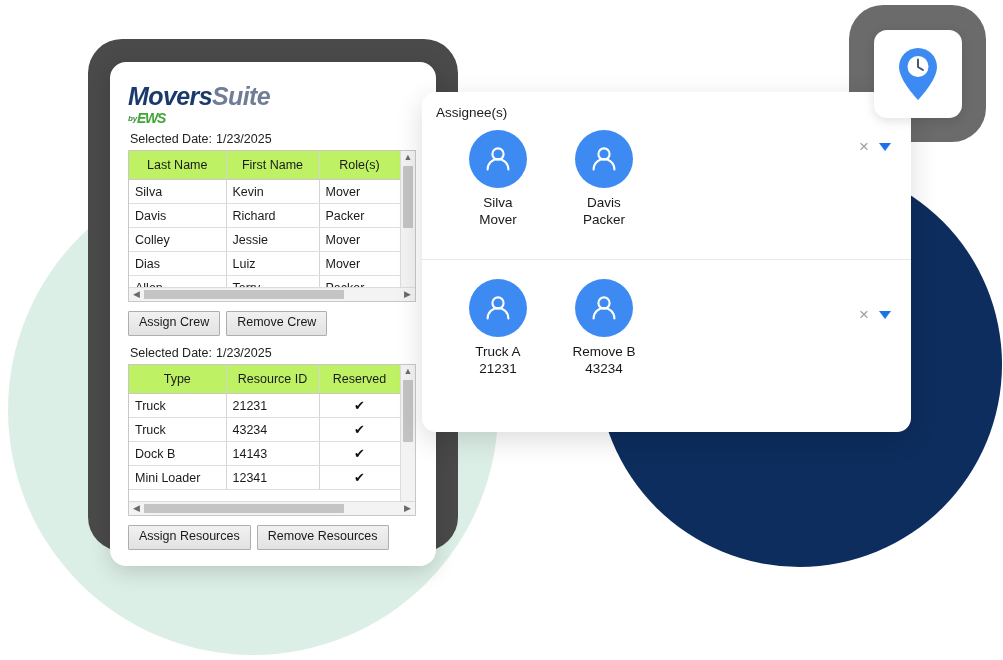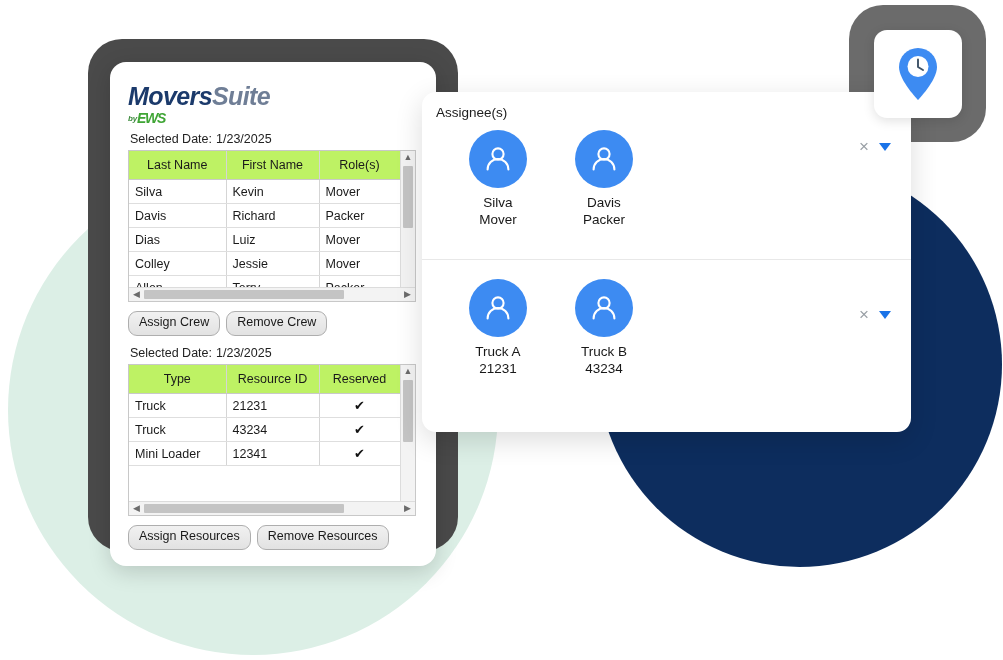--- a/index.html
+++ b/index.html
@@ -248,21 +248,21 @@
     margin-top: 9px;
     display: flex;
     gap: 6px;
   }
   .winbtn {
     font-family: "Liberation Sans", sans-serif;
     font-size: 12.5px;
     color: #1a1a1a;
     background: linear-gradient(#f1f1f1, #e2e2e2);
     border: 1px solid #aeaeae;
-    border-radius: 9px;
+    border-radius: 1px;
     padding: 4px 10px 5px 10px;
     cursor: pointer;
     white-space: nowrap;
     line-height: 1.1;
   }
 
   
   .side-panel {
     position: absolute;
     left: 422px;
@@ -400,27 +400,27 @@
               <td>Silva</td>
               <td>Kevin</td>
               <td>Mover</td>
             </tr>
             <tr>
               <td>Davis</td>
               <td>Richard</td>
               <td>Packer</td>
             </tr>
             <tr>
+              <td>Colley</td>
+              <td>Jessie</td>
+              <td>Mover</td>
+            </tr>
+            <tr>
               <td>Dias</td>
               <td>Luiz</td>
-              <td>Mover</td>
-            </tr>
-            <tr>
-              <td>Colley</td>
-              <td>Jessie</td>
               <td>Mover</td>
             </tr>
             <tr>
               <td>Allen</td>
               <td>Terry</td>
               <td>Packer</td>
             </tr>
           </tbody>
         </table>
 
@@ -464,20 +464,25 @@
           </thead>
           <tbody>
             <tr>
               <td>Truck</td>
               <td>21231</td>
               <td class="center check">✔</td>
             </tr>
             <tr>
               <td>Truck</td>
               <td>43234</td>
+              <td class="center check">✔</td>
+            </tr>
+            <tr>
+              <td>Dock B</td>
+              <td>14143</td>
               <td class="center check">✔</td>
             </tr>
             <tr>
               <td>Mini Loader</td>
               <td>12341</td>
               <td class="center check">✔</td>
             </tr>
           </tbody>
         </table>
 
@@ -555,21 +560,21 @@
           <div class="chip-l2">21231</div>
         </div>
 
         <div class="chip">
           <div class="avatar">
             <svg width="34" height="34" viewBox="0 0 34 34" aria-hidden="true">
               <circle cx="17" cy="12" r="5.6" fill="none" stroke="#ffffff" stroke-width="2.1"></circle>
               <path d="M6.6 27.4a10.4 10.4 0 0 1 20.8 0" fill="none" stroke="#ffffff" stroke-width="2.1" stroke-linecap="round"></path>
             </svg>
           </div>
-          <div class="chip-l1">Truck B</div>
+          <div class="chip-l1">Remove B</div>
           <div class="chip-l2">43234</div>
         </div>
       </div>
     </div>
   </div>
 
   <div class="pin-card">
     <svg width="50" height="58" viewBox="0 0 50 58">
       <path d="M25 3C14.5 3 6 11.5 6 22c0 13.5 19 33 19 33s19-19.5 19-33C44 11.5 35.5 3 25 3z" fill="#3d8bf2"></path>
       <circle cx="25" cy="21.5" r="10.5" fill="#ffffff"></circle>

